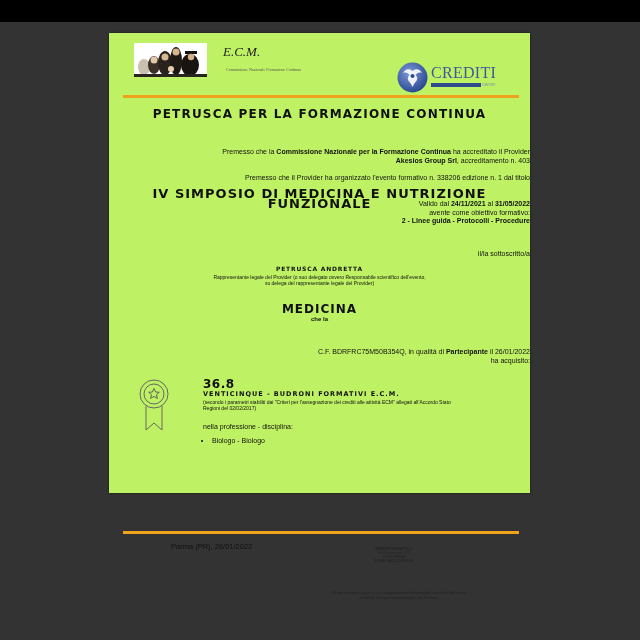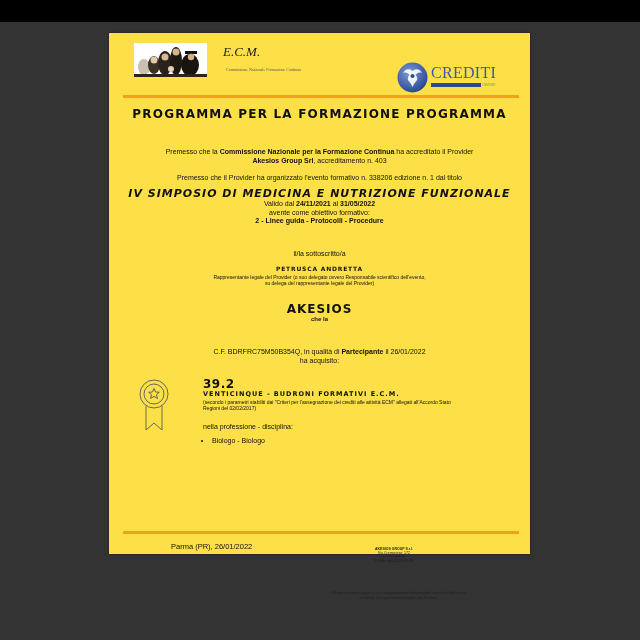--- a/index.html
+++ b/index.html
@@ -1,31 +1,31 @@
 <!DOCTYPE html>
 <html><head>
   <meta charset="utf-8">
   <style>
     html, body { margin:0; padding:0; }
     body { width:640px; height:640px; background:#333333; position:relative; overflow:hidden; font-family:"Liberation Sans", sans-serif; color:#111; }
     .topbar { position:absolute; left:0; top:0; width:640px; height:22px; background:#000; }
-    .page { position:absolute; left:109px; top:33px; width:421px; height:521px; background:#fde047; box-shadow:0 0 2px rgba(0,0,0,0.6); }
+    .page { position:absolute; left:109px; top:33px; width:421px; height:460px; background:#bef264; box-shadow:0 0 2px rgba(0,0,0,0.6); }
     .abs { position:absolute; }
     .center { position:absolute; left:0; width:421px; text-align:center; }
     .wide { font-family:"DejaVu Sans", sans-serif; font-weight:bold; letter-spacing:1.2px; }
     .orange { position:absolute; left:14px; width:396px; height:3px; background:#f0a31a; }
     .ecm-img { position:absolute; left:25px; top:10px; width:73px; height:34px; }
     .ecm-title { position:absolute; left:114px; top:11px; font-family:"Liberation Serif", serif; font-style:italic; font-size:13px; color:#222; }
     .ecm-sub { position:absolute; left:117px; top:34px; font-family:"Liberation Serif", serif; font-size:4px; color:#555; }
     .ak-logo { position:absolute; left:288px; top:29px; width:31px; height:31px; }
     .ak-text { position:absolute; left:322px; top:31px; font-family:"Liberation Serif", serif; font-size:16px; color:#3e5a99; letter-spacing:0.3px; }
     .ak-bar { position:absolute; left:322px; top:50px; width:50px; height:4px; background:#2d4a8c; }
     .ak-group { position:absolute; left:373px; top:49px; font-size:4px; color:#6f7fa8; font-family:"Liberation Serif", serif; }
     .t1 { font-size:12px; line-height:12px; }
-    .p { font-size:7px; line-height:9px; }
+    .p { font-size:7px; line-height:9px;text-align:right; }
     .sm { font-size:5px; line-height:6px; }
     b { font-weight:bold; }
     .sig { position:absolute; }
   </style>
 </head>
 <body>
 
 <div class="topbar"></div>
 
 <div class="page">
@@ -58,57 +58,57 @@
     <circle cx="15.5" cy="15.5" r="15" fill="url(#akg)"></circle>
     <path d="M15.5 9 C12 6 8 7 6 11 C9 10 11 11 12.5 13 C11 14 10.5 16 11 18 L14 22 L15.5 25 L17 22 L20 18 C20.5 16 20 14 18.5 13 C20 11 22 10 25 11 C23 7 19 6 15.5 9 Z" fill="#fff" opacity="0.9"></path>
     <circle cx="15.5" cy="14" r="2" fill="#2b4a94"></circle>
   </svg>
   <div class="ak-text">CREDITI</div>
   <div class="ak-bar"></div>
   <div class="ak-group">GROUP</div>
 
   <div class="orange" style="top:62px;"></div>
 
-  <div class="center wide t1" style="top:75px;">PROGRAMMA PER LA FORMAZIONE PROGRAMMA</div>
+  <div class="center wide t1" style="top:75px;">PETRUSCA PER LA FORMAZIONE CONTINUA</div>
 
   <div class="center p" style="top:114px;">
     <span>Premesso che la </span><b>Commissione Nazionale per la Formazione Continua</b><span> ha accreditato il Provider</span>
   </div>
   <div class="center p" style="top:123px;">
     <b>Akesios Group Srl</b><span>, accreditamento n. 403</span>
   </div>
   <div class="center p" style="top:140px;">Premesso che il Provider ha organizzato l'evento formativo n. 338206 edizione n. 1 dal titolo</div>
 
-  <div class="center wide" style="top:156px; font-size:11px; line-height:10px; letter-spacing:1px;font-style:italic;">IV SIMPOSIO DI MEDICINA E NUTRIZIONE FUNZIONALE</div>
+  <div class="center wide" style="top:156px; font-size:13px; line-height:10px; letter-spacing:1px;">IV SIMPOSIO DI MEDICINA E NUTRIZIONE FUNZIONALE</div>
   <div class="center p" style="top:166px;">
     <span>Valido dal </span><b>24/11/2021</b><span> al </span><b>31/05/2022</b>
   </div>
   <div class="center p" style="top:175px;">avente come obiettivo formativo:</div>
   <div class="center p" style="top:183px; font-weight:bold;">2 - Linee guida - Protocolli - Procedure</div>
 
   <div class="center p" style="top:216px;">il/la sottoscritto/a</div>
   <div class="center wide" style="top:232px; font-size:6px; line-height:8px; letter-spacing:0.8px;">PETRUSCA ANDRETTA</div>
   <div class="center sm" style="top:241px;">Rappresentante legale del Provider (o suo delegato ovvero Responsabile scientifico dell'evento,</div>
   <div class="center sm" style="top:247px;">su delega del rappresentante legale del Provider)</div>
 
-  <div class="center wide" style="top:270px; font-size:12px; line-height:13px; letter-spacing:1px;">AKESIOS</div>
+  <div class="center wide" style="top:270px; font-size:12px; line-height:13px; letter-spacing:1px;">MEDICINA</div>
   <div class="center" style="top:283px; font-size:6px; line-height:7px; font-weight:bold;">che la</div>
 
   <div class="center p" style="top:314px;">
     <span>C.F. BDRFRC75M50B354Q, in qualità di </span><b>Partecipante</b><span> il 26/01/2022</span>
   </div>
   <div class="center p" style="top:323px;">ha acquisito:</div>
 
   <svg class="abs" style="left:30px; top:341px; width:30px; height:70px;" viewBox="0 0 30 70">
     <circle cx="15" cy="20" r="14" fill="none" stroke="#666" stroke-width="1"></circle>
     <circle cx="15" cy="20" r="10" fill="none" stroke="#666" stroke-width="1"></circle>
     <path d="M15 14.5 L16.6 18 L20.3 18.3 L17.5 20.7 L18.4 24.4 L15 22.4 L11.6 24.4 L12.5 20.7 L9.7 18.3 L13.4 18 Z" fill="none" stroke="#555" stroke-width="0.9"></path>
     <path d="M7 32 L7 56 L15 49 L23 56 L23 32" fill="none" stroke="#666" stroke-width="1"></path>
   </svg>
-  <div class="abs wide" style="left:94px; top:345px; font-size:12px; line-height:12px; letter-spacing:0.5px;">39.2</div>
+  <div class="abs wide" style="left:94px; top:345px; font-size:12px; line-height:12px; letter-spacing:0.5px;">36.8</div>
   <div class="abs wide" style="left:94px; top:357px; font-size:6.5px; line-height:8px; letter-spacing:1px;">VENTICINQUE - BUDRONI FORMATIVI E.C.M.</div>
   <div class="abs sm" style="left:94px; top:366px; width:320px;">(secondo i parametri stabiliti dai "Criteri per l'assegnazione dei crediti alle attività ECM" allegati all'Accordo Stato</div>
   <div class="abs sm" style="left:94px; top:372px;">Regioni del 02/02/2017)</div>
   <div class="abs p" style="left:94px; top:389px;">nella professione - disciplina:</div>
   <ul class="abs p" style="left:94px; top:403px; margin:0; padding:0 0 0 9px;">
     <li>Biologo - Biologo</li>
   </ul>
 
   <div class="orange" style="top:498px;"></div>
 

